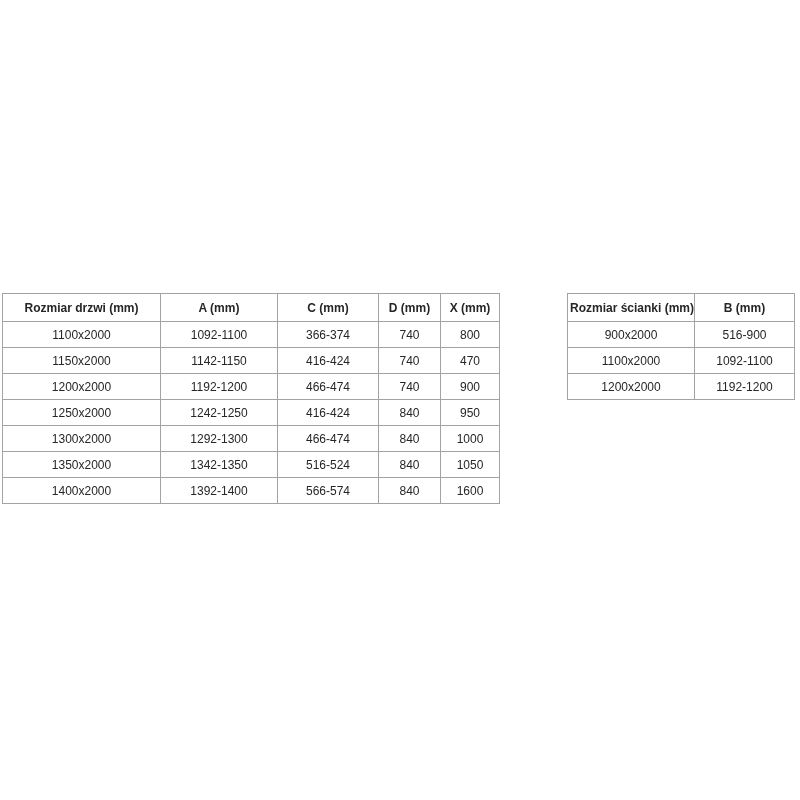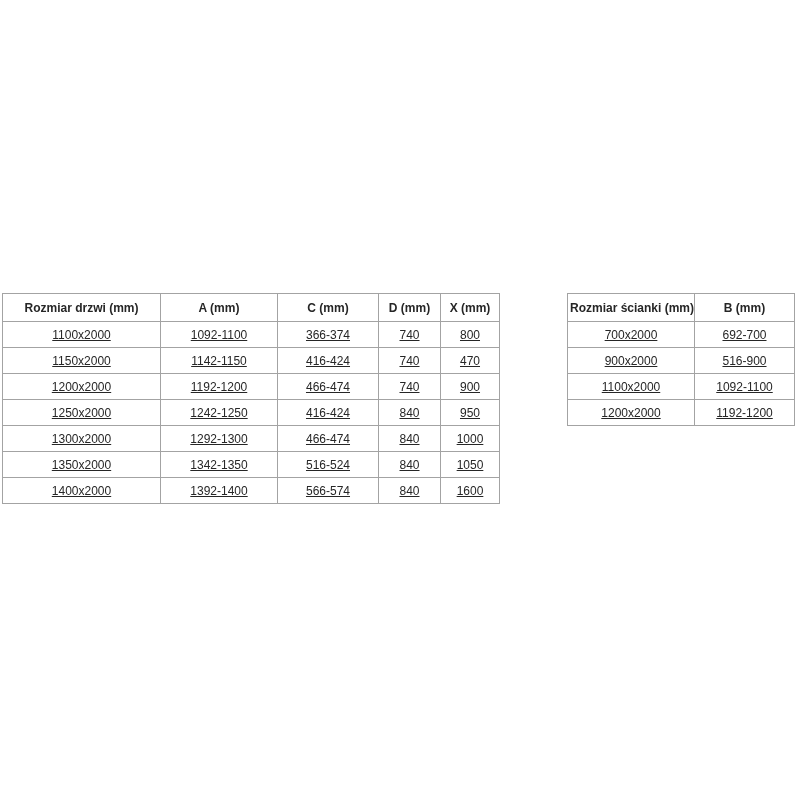--- a/index.html
+++ b/index.html
@@ -33,21 +33,20 @@
     overflow: hidden;
     white-space: nowrap;
   }
   table.spec th {
     font-weight: bold;
     height: 27px;
   }
   table.spec td {
     font-weight: normal;
     height: 25px;
-    text-decoration: underline;
   }
   #door-table {
     left: 2px;
     top: 293px;
     width: 497px;
   }
   #wall-table {
     left: 567px;
     top: 293px;
     width: 227px;
@@ -134,24 +133,20 @@
       <col style="width:100px">
     </colgroup>
     <thead>
         <tr>
           <th>Rozmiar ścianki (mm)</th>
           <th>B (mm)</th>
         </tr>
       </thead>
     <tbody>
         <tr>
-          <td>700x2000</td>
-          <td>692-700</td>
-        </tr>
-        <tr>
           <td>900x2000</td>
           <td>516-900</td>
         </tr>
         <tr>
           <td>1100x2000</td>
           <td>1092-1100</td>
         </tr>
         <tr>
           <td>1200x2000</td>
           <td>1192-1200</td>

